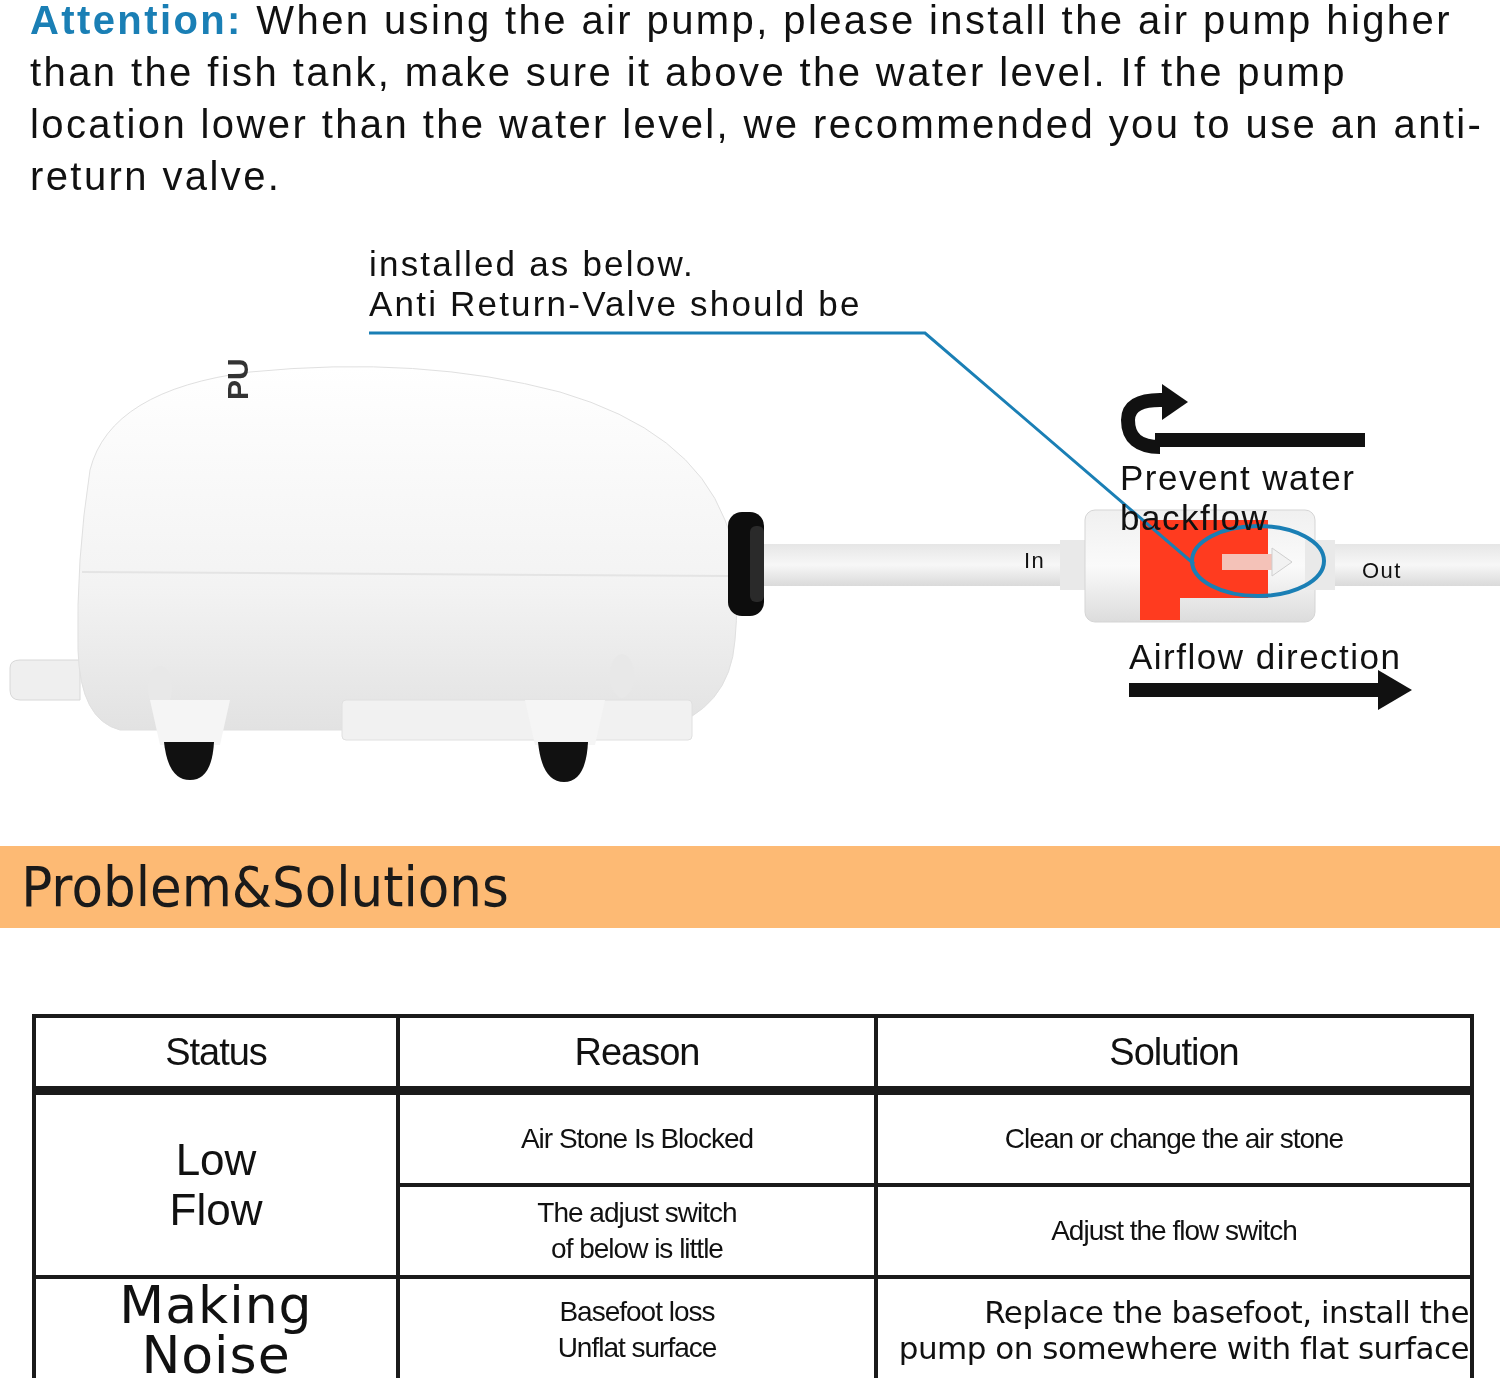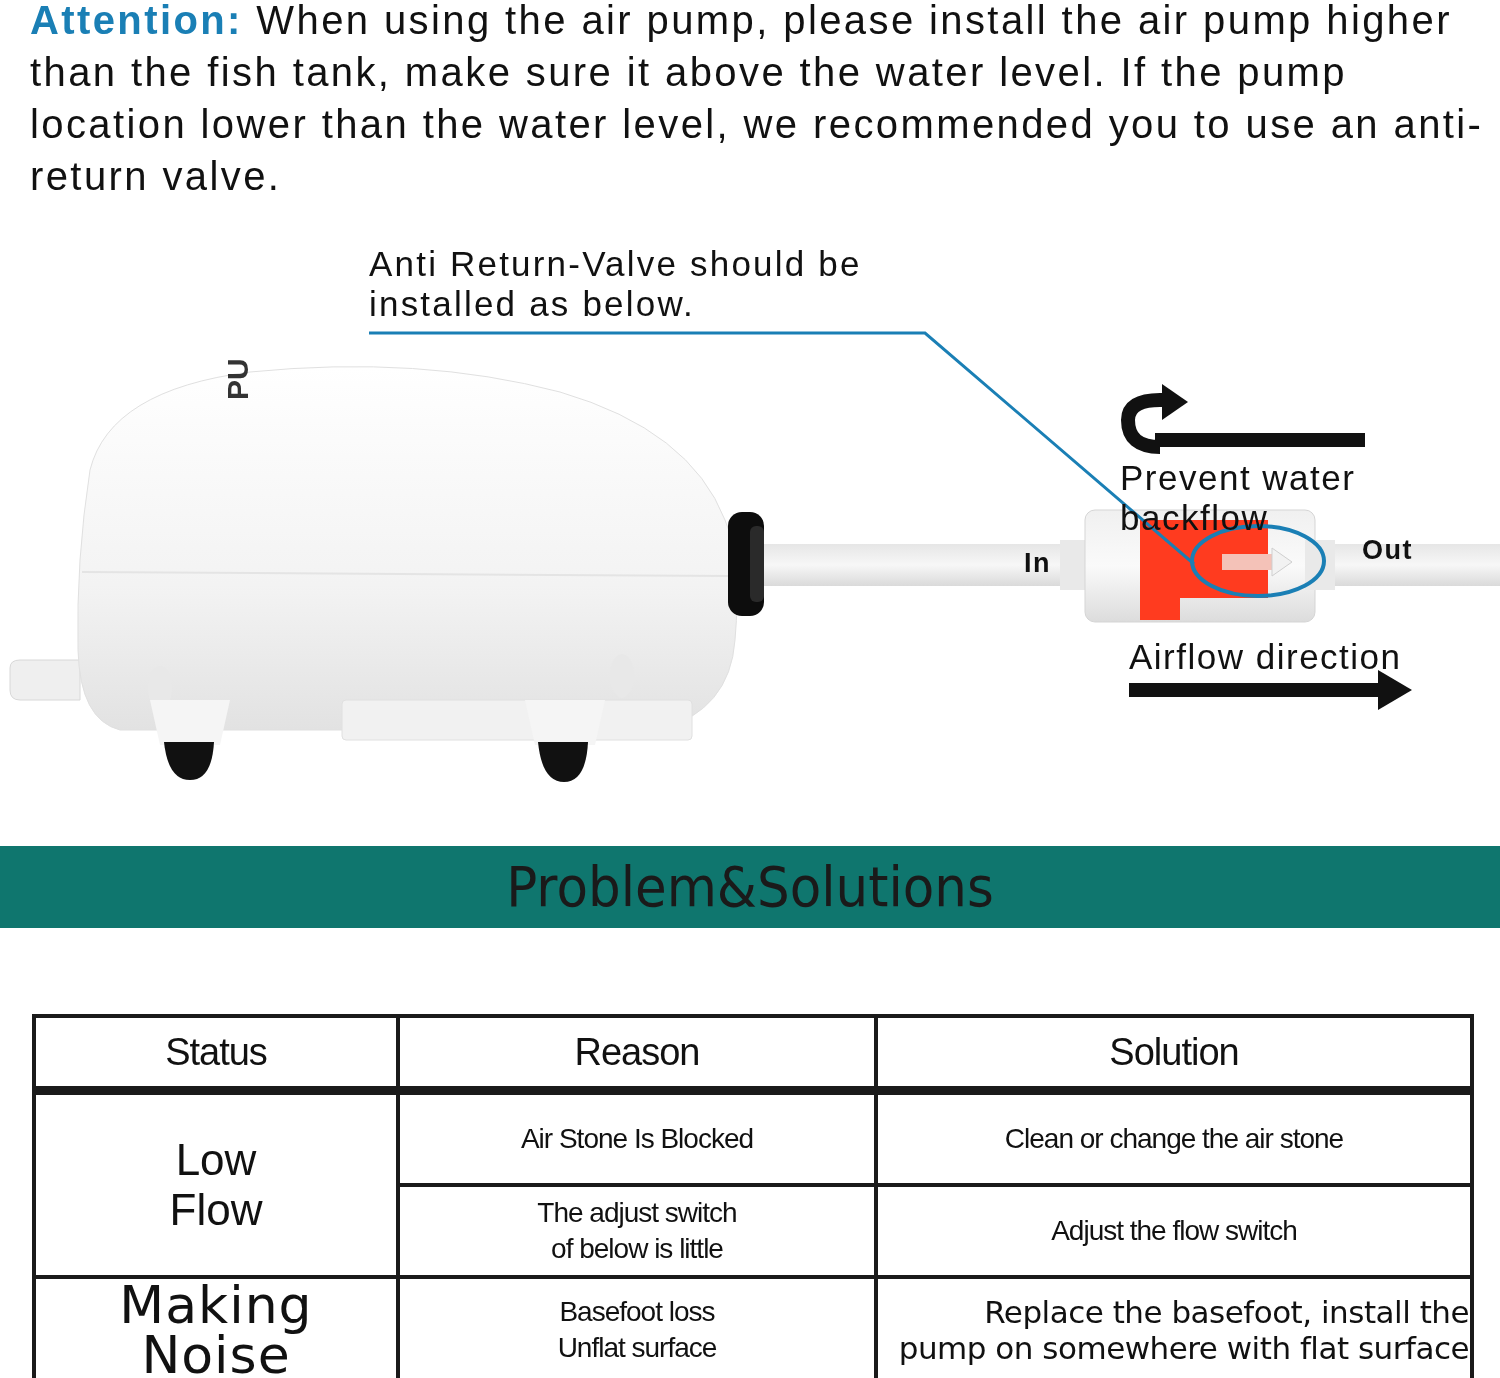--- a/index.html
+++ b/index.html
@@ -9,24 +9,24 @@
   .attention { position: absolute; left: 30px; top: -6px; width: 1460px;
                font-size: 40px; line-height: 52px; letter-spacing: 2.4px; color: #111; }
   .attention .lead { color: #1a7fb5; font-weight: bold; }
 
   .callout-label { position: absolute; left: 369px; top: 244px; font-size: 35px;
                    line-height: 40px; letter-spacing: 2.2px; color: #111; }
 
   .diagram { position: absolute; left: 0; top: 330px; width: 1500px; height: 500px; }
 
   .lbl { position: absolute; font-size: 35px; letter-spacing: 1.5px; color: #111; }
-  .lbl.bold { font-weight: bold; font-size: 27px; }
+  .lbl.bold { font-weight: normal; font-size: 22px; }
 
   .banner { position: absolute; left: 0; top: 846px; width: 1500px; height: 82px;
-            background: #0f766e; text-align: center; }
+            background: #fdba74; }
   .banner span { font-family: "DejaVu Sans", sans-serif; font-size: 56px; line-height: 82px;
                  color: #1a1a1a; letter-spacing: 0px; transform: scaleX(0.92); display: inline-block; }
 
   table.ps { position: absolute; left: 32px; top: 1014px; width: 1438px; height: 358px;
              border-collapse: collapse; border: 1px solid #d946ef; table-layout: fixed; }
   table.ps td, table.ps th { border: 4px solid #1a1a1a; text-align: center; vertical-align: middle;
              font-family: "Liberation Sans", sans-serif; font-weight: normal; color: #111;
              letter-spacing: -1px; }
   table.ps th { font-size: 38px; height: 66px; border-bottom-width: 9px; }
   table.ps td { font-size: 28px; line-height: 36px; }
@@ -35,22 +35,22 @@
   table.ps td.sol-left { text-align: right; padding-left: 18px; font-family: "DejaVu Sans", sans-serif; font-size: 31px; letter-spacing: -0.5px; }
 </style>
 </head>
 <body>
 
 <div class="attention">
   <span class="lead">Attention:</span><span> When using the air pump, please install the air pump higher than the fish tank, make sure it above the water level. If the pump location lower than the water level, we recommended you to use an anti-return valve.</span>
 </div>
 
 <div class="callout-label">
+  <div>installed as below.</div>
   <div>Anti Return-Valve should be</div>
-  <div>installed as below.</div>
 </div>
 
 <div class="diagram">
   <svg width="1500" height="500" viewBox="0 330 1500 500" xmlns="http://www.w3.org/2000/svg">
     <defs>
       <linearGradient id="pumpBody" x1="0" y1="0" x2="0" y2="1">
         <stop offset="0" stop-color="#ffffff"></stop>
         <stop offset="0.6" stop-color="#f3f3f3"></stop>
         <stop offset="1" stop-color="#e2e2e2"></stop>
       </linearGradient>
@@ -109,21 +109,21 @@
     </g>
 
     <g>
       <rect x="1129" y="683" width="250" height="14" fill="#111"></rect>
       <path d="M1378 670 L1412 690 L1378 710 Z" fill="#111"></path>
     </g>
   </svg>
 
   <div class="lbl" style="left:1120px; top:128px;">Prevent water backflow</div>
   <div class="lbl bold" style="left:1024px; top:218px;">In</div>
-  <div class="lbl bold" style="left:1362px; top:205px;">Out</div>
+  <div class="lbl bold" style="left:1362px; top:228px;">Out</div>
   <div class="lbl" style="left:1129px; top:307px;">Airflow direction</div>
 </div>
 
 <div class="banner">
   <span>Problem&amp;Solutions</span>
 </div>
 
 <table class="ps">
   <colgroup>
     <col style="width:364px">

